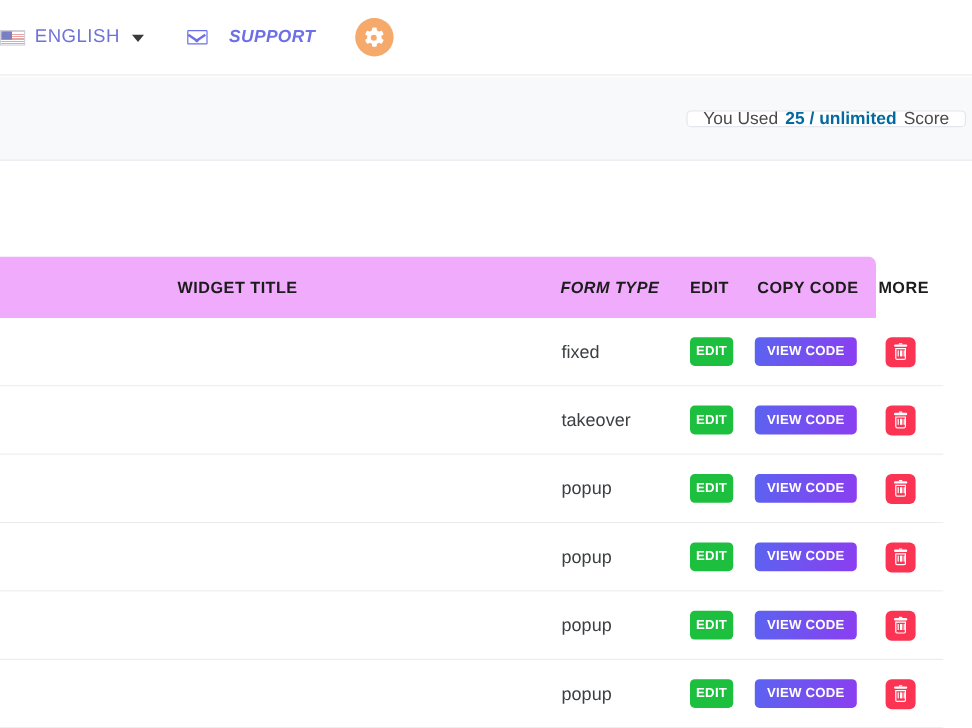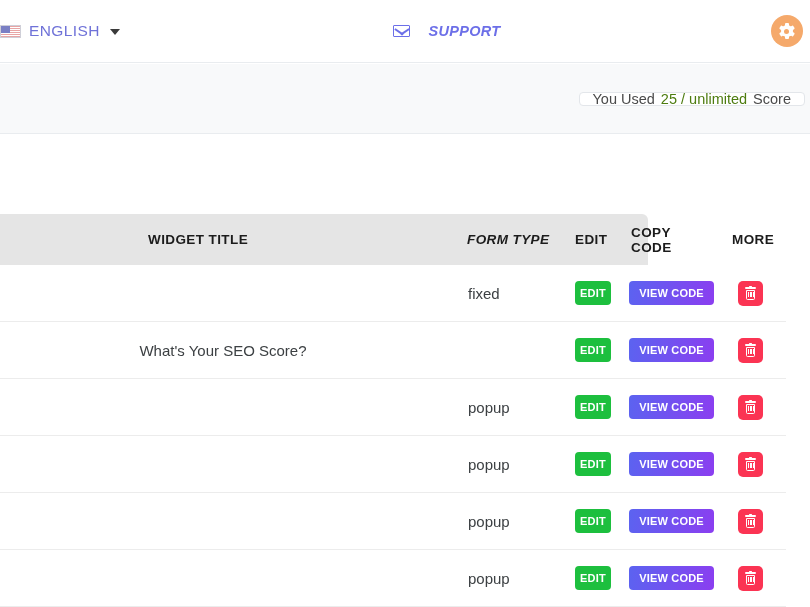--- a/index.html
+++ b/index.html
@@ -9,21 +9,21 @@
     font-family: "Liberation Sans", sans-serif;
     overflow: hidden;
   }
 
   
   .topbar {
     position: absolute; left: 0; top: 0;
     width: 810px; height: 63px;
     background: #ffffff;
     border-bottom: 1px solid #e9ecef;
-    display: flex; align-items: center; justify-content: space-between;
+    display: flex; align-items: center; justify-content: flex-start;
     padding-right: 7px;
   }
   .lang-select {
     display: flex; align-items: center; gap: 8px;
     margin-right: 36px;
     cursor: pointer;
   }
   .flag {
     width: 21px; height: 13px;
     position: relative; overflow: hidden;
@@ -114,31 +114,31 @@
   .usage-box {
     background: #ffffff;
     border: 1px solid #e3e6ea;
     border-radius: 4px;
     height: 14px;
     padding: 0 13px;
     display: flex; align-items: center; gap: 6px;
     font-size: 14.5px; color: #4a4a4a;
     white-space: nowrap;
   }
-  .usage-count { color: #4d7c0f; font-weight: normal; }
+  .usage-count { color: #0369a1; font-weight: bold; }
 
   
   .table-wrap {
     position: absolute; left: 0; top: 214px;
     width: 810px;
   }
   .thead {
-    width: 648px;
+    width: 730px;
     height: 51px;
-    background: #e5e5e5;
+    background: #f0abfc;
     border-radius: 0 6px 0 0;
     display: flex; align-items: center;
     position: relative;
     padding-left: 42px;
   }
   .thead .th {
     font-size: 13.5px; font-weight: bold; color: #1c1c1c;
     letter-spacing: 0.4px;
     font-stretch: condensed;
     position: absolute;
@@ -283,21 +283,21 @@
             <span class="handle"></span>    
             <span class="body">
               <i></i>
               <i></i>
               <i></i>
             </span>  
           </span>
         </button>
       </div>
       <div class="row">
-        <div class="cell-title">What's Your SEO Score?</div>
+        <div class="cell-form">takeover</div>
         <button class="btn-edit">EDIT</button>
         <button class="btn-view">VIEW CODE</button>
         <button class="btn-del">  
           <span class="trash">    
             <span class="lid"></span>
             <span class="handle"></span>    
             <span class="body">
               <i></i>
               <i></i>
               <i></i>

